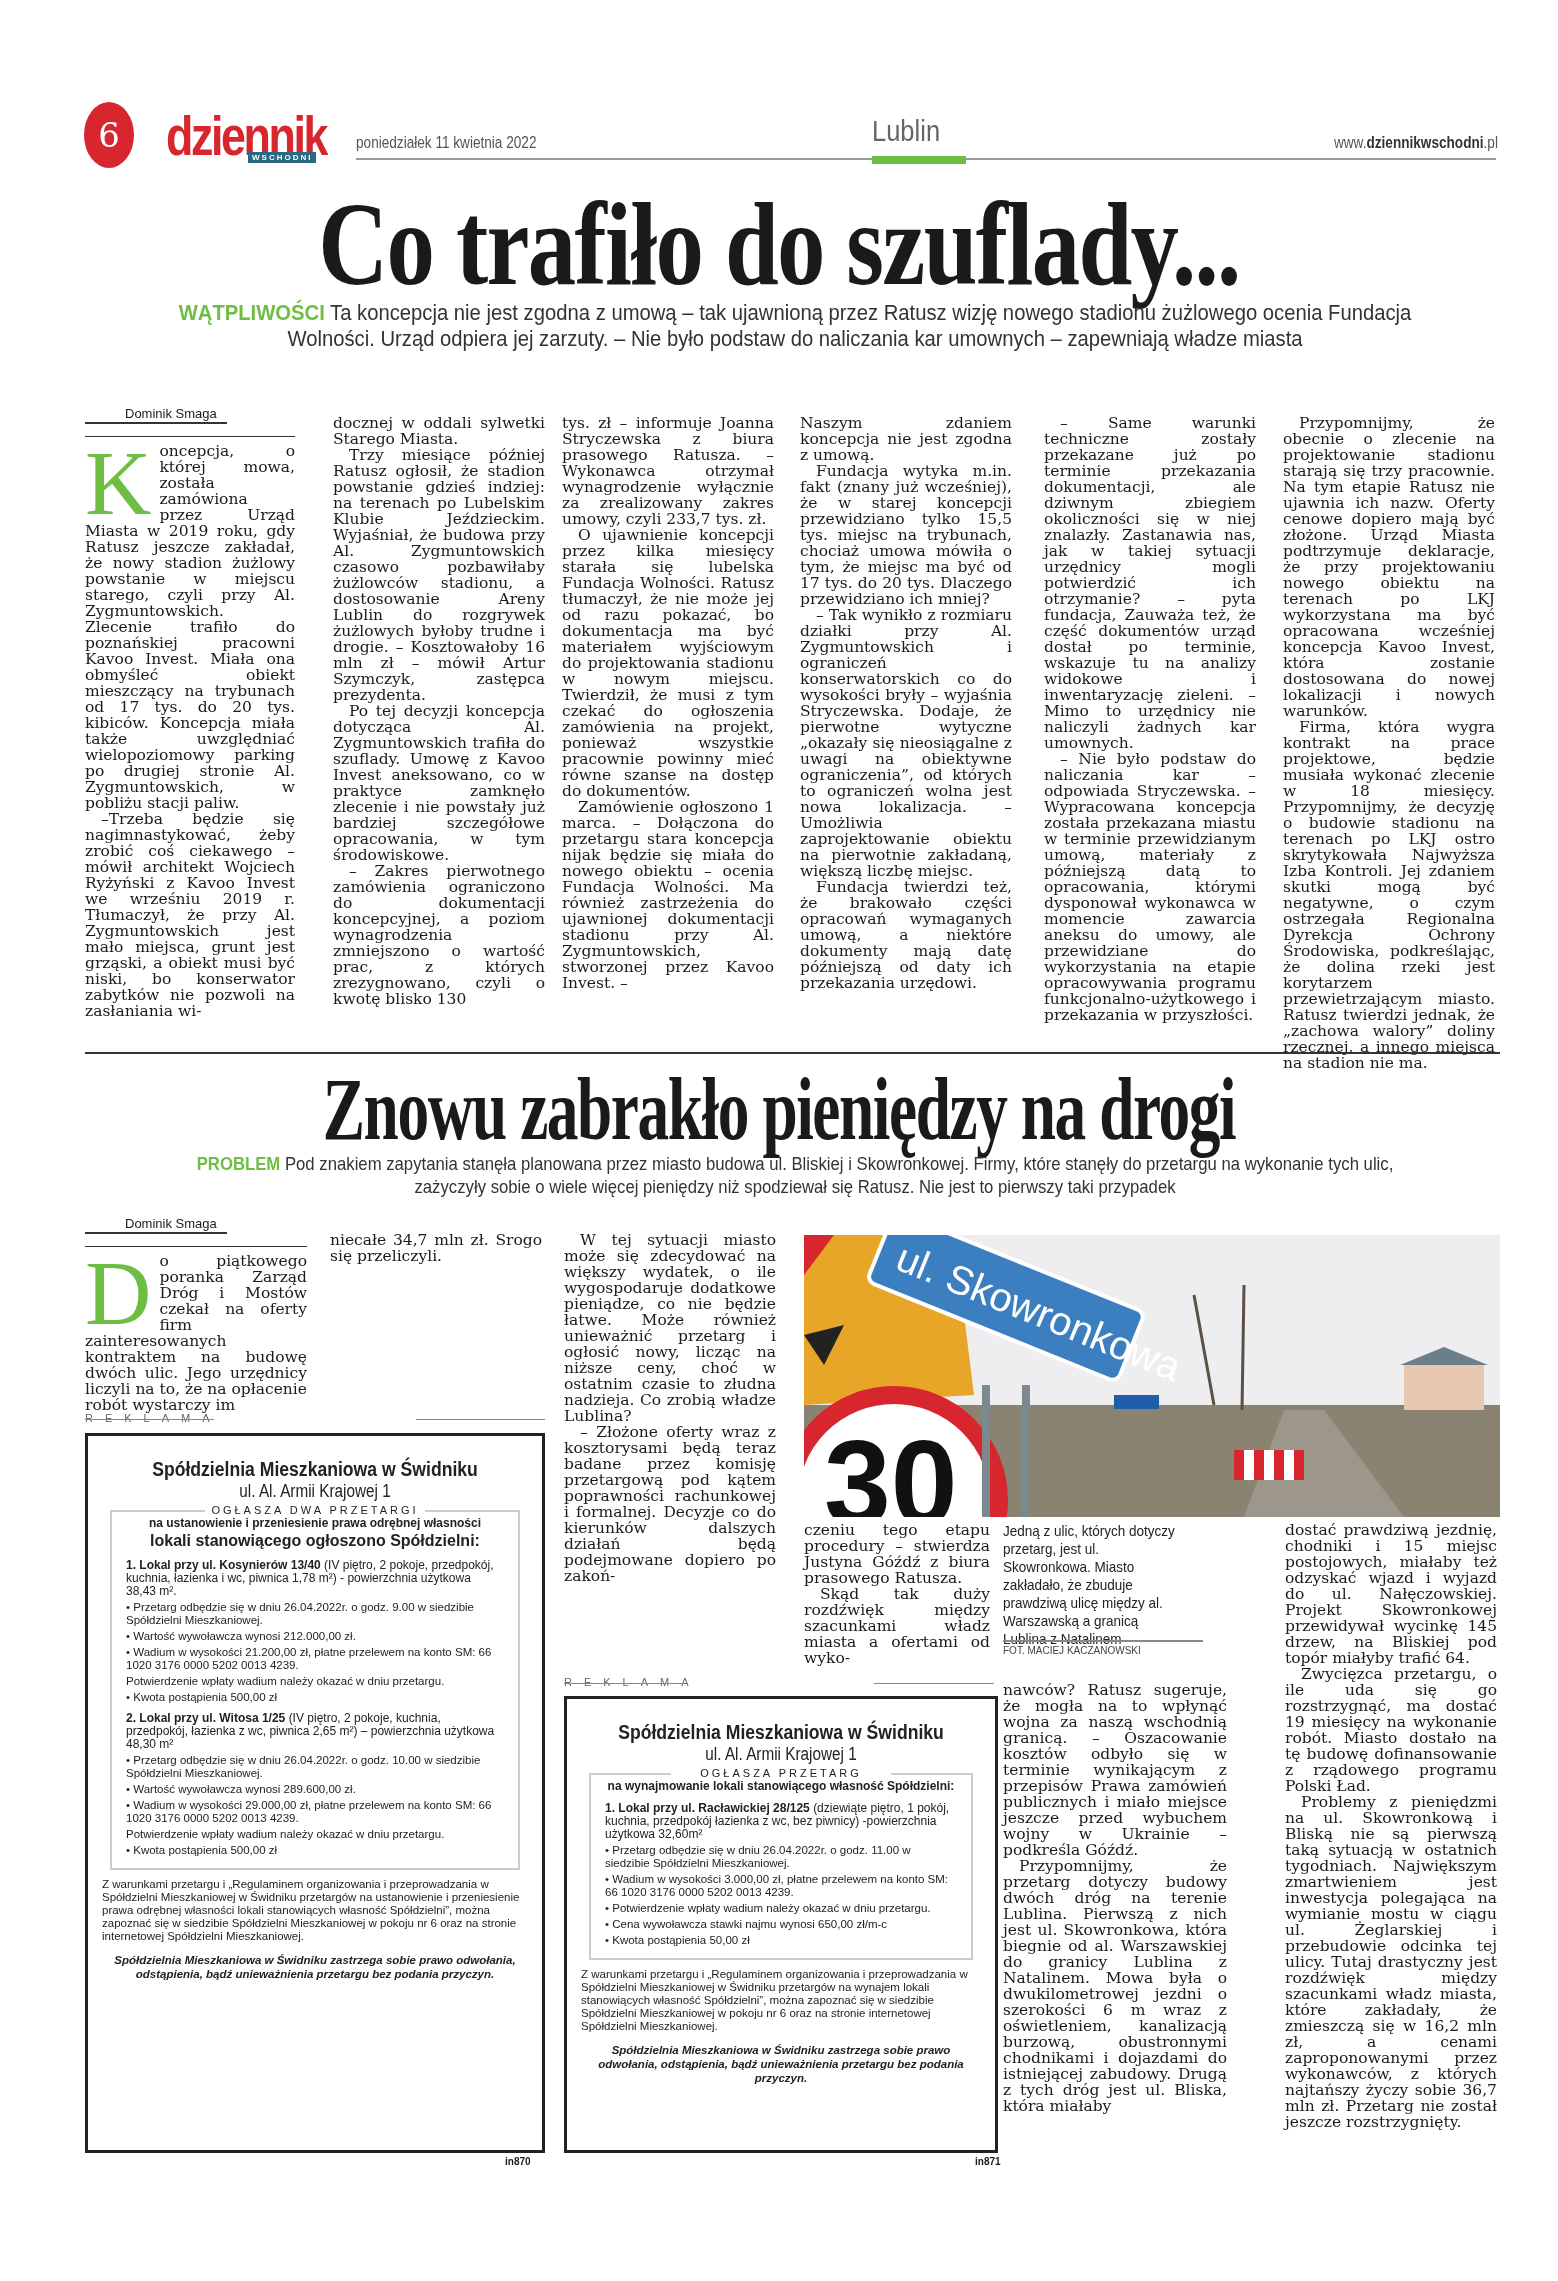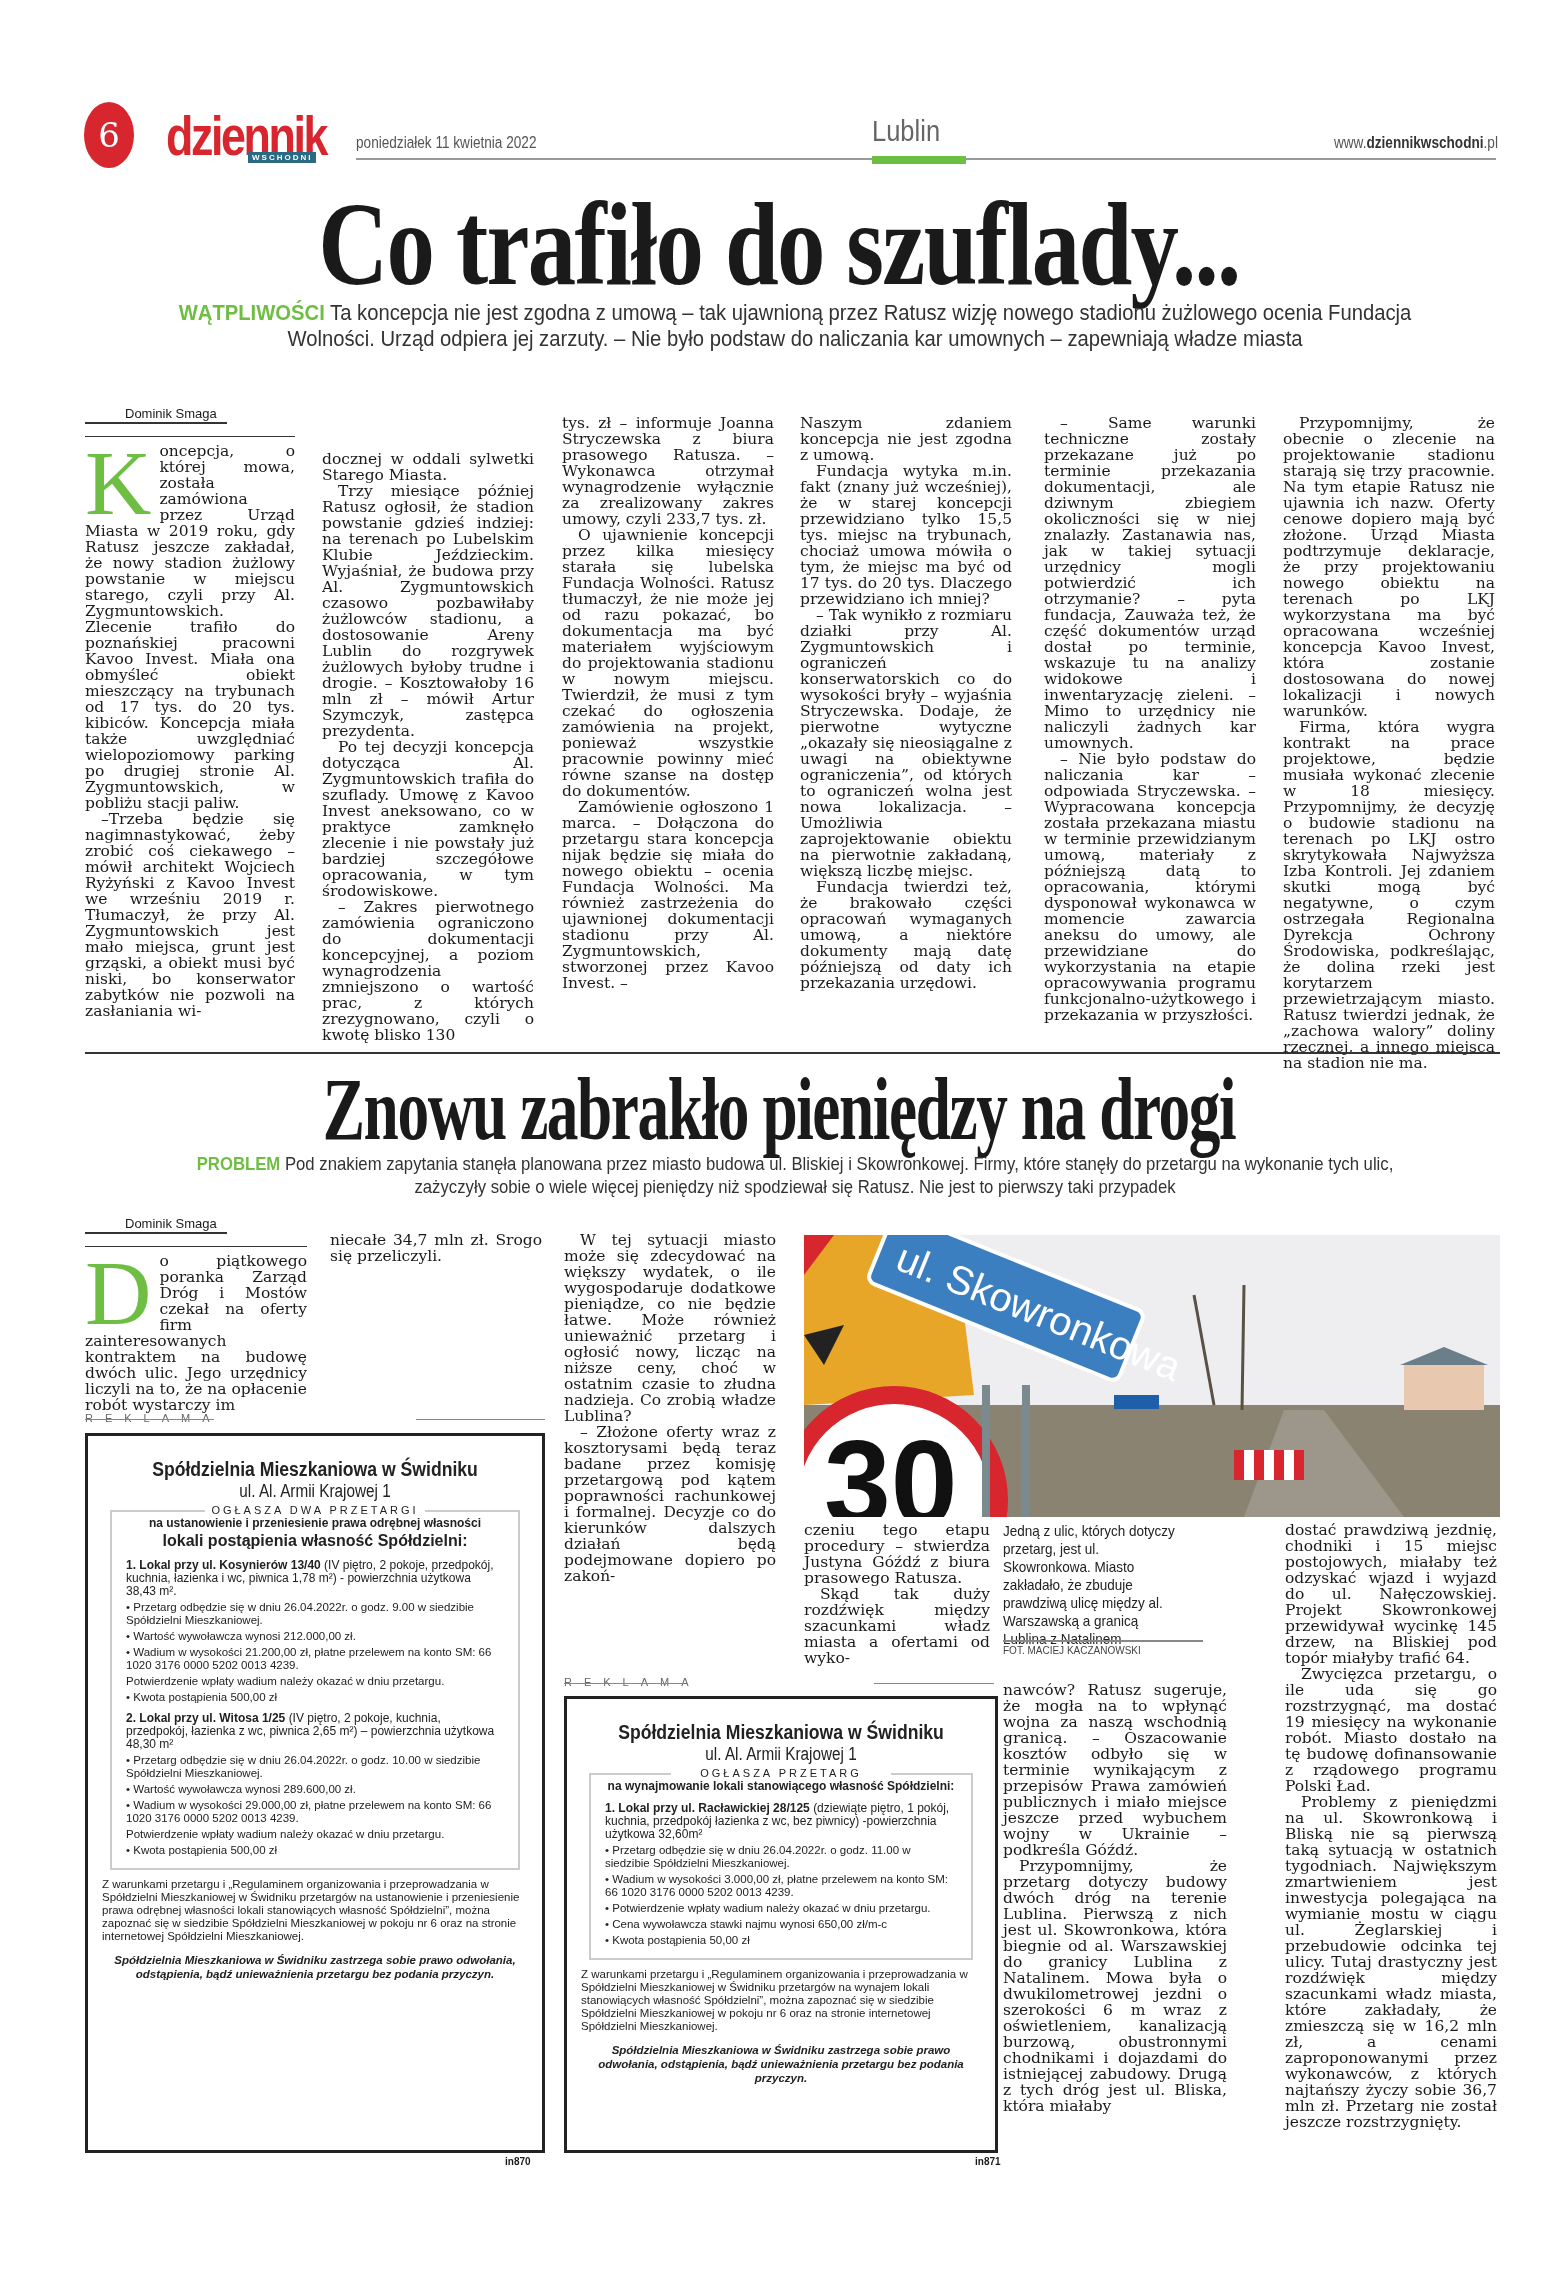--- a/index.html
+++ b/index.html
@@ -73,21 +73,21 @@
 
 <h1 class="h1 a">Co trafiło do szuflady...</h1>
 <div class="lead a"><span class="kicker">WĄTPLIWOŚCI</span> <span>Ta koncepcja nie jest zgodna z umową – tak ujawnioną przez Ratusz wizję nowego stadionu żużlowego ocenia Fundacja Wolności. Urząd odpiera jej zarzuty. – Nie było podstaw do naliczania kar umownych – zapewniają władze miasta</span></div>
 
 <div class="col" style="left:85px; top:405px; width:210px;">
   <div class="author-line"><span class="author">Dominik Smaga</span></div>
   <span class="dropcap">K</span>
   <p class="first">oncepcja, o której mowa, została zamówiona przez Urząd Miasta w 2019 roku, gdy Ratusz jeszcze zakładał, że nowy stadion żużlowy powstanie w miejscu starego, czyli przy Al. Zygmuntowskich. Zlecenie trafiło do poznańskiej pracowni Kavoo Invest. Miała ona obmyśleć obiekt mieszczący na trybunach od 17 tys. do 20 tys. kibiców. Koncepcja miała także uwzględniać wielopoziomowy parking po drugiej stronie Al. Zygmuntowskich, w pobliżu stacji paliw.</p>
   <p>–Trzeba będzie się nagimnastykować, żeby zrobić coś ciekawego – mówił architekt Wojciech Ryżyński z Kavoo Invest we wrześniu 2019 r. Tłumaczył, że przy Al. Zygmuntowskich jest mało miejsca, grunt jest grząski, a obiekt musi być niski, bo konserwator zabytków nie pozwoli na zasłaniania wi-</p>
 </div>
-<div class="col" style="left:322px; top:415px; width:212px;margin-top:36px;">
+<div class="col" style="left:333px; top:415px; width:212px;">
   <p class="first">docznej w oddali sylwetki Starego Miasta.</p>
   <p>Trzy miesiące później Ratusz ogłosił, że stadion powstanie gdzieś indziej: na terenach po Lubelskim Klubie Jeździeckim. Wyjaśniał, że budowa przy Al. Zygmuntowskich czasowo pozbawiłaby żużlowców stadionu, a dostosowanie Areny Lublin do rozgrywek żużlowych byłoby trudne i drogie. – Kosztowałoby 16 mln zł – mówił Artur Szymczyk, zastępca prezydenta.</p>
   <p>Po tej decyzji koncepcja dotycząca Al. Zygmuntowskich trafiła do szuflady. Umowę z Kavoo Invest aneksowano, co w praktyce zamknęło zlecenie i nie powstały już bardziej szczegółowe opracowania, w tym środowiskowe.</p>
   <p>– Zakres pierwotnego zamówienia ograniczono do dokumentacji koncepcyjnej, a poziom wynagrodzenia zmniejszono o wartość prac, z których zrezygnowano, czyli o kwotę blisko 130</p>
 </div>
 <div class="col" style="left:562px; top:415px; width:212px;">
   <p class="first">tys. zł – informuje Joanna Stryczewska z biura prasowego Ratusza. – Wykonawca otrzymał wynagrodzenie wyłącznie za zrealizowany zakres umowy, czyli 233,7 tys. zł.</p>
   <p>O ujawnienie koncepcji przez kilka miesięcy starała się lubelska Fundacja Wolności. Ratusz tłumaczył, że nie może jej od razu pokazać, bo dokumentacja ma być materiałem wyjściowym do projektowania stadionu w nowym miejscu. Twierdził, że musi z tym czekać do ogłoszenia zamówienia na projekt, ponieważ wszystkie pracownie powinny mieć równe szanse na dostęp do dokumentów.</p>
   <p>Zamówienie ogłoszono 1 marca. – Dołączona do przetargu stara koncepcja nijak będzie się miała do nowego obiektu – ocenia Fundacja Wolności. Ma również zastrzeżenia do ujawnionej dokumentacji stadionu przy Al. Zygmuntowskich, stworzonej przez Kavoo Invest. –</p>
 </div>
@@ -169,21 +169,21 @@
   <p>Problemy z pieniędzmi na ul. Skowronkową i Bliską nie są pierwszą taką sytuacją w ostatnich tygodniach. Największym zmartwieniem jest inwestycja polegająca na wymianie mostu w ciągu ul. Żeglarskiej i przebudowie odcinka tej ulicy. Tutaj drastyczny jest rozdźwięk między szacunkami władz miasta, które zakładały, że zmieszczą się w 16,2 mln zł, a cenami zaproponowanymi przez wykonawców, z których najtańszy życzy sobie 36,7 mln zł. Przetarg nie został jeszcze rozstrzygnięty.</p>
 </div>
 
 <div class="reklama" style="left:85px; top:1412px; width:460px;">REKLAMA</div>
 <div class="ad" style="left:85px; top:1433px; width:460px; height:720px;">
   <div class="ad-title">Spółdzielnia Mieszkaniowa w Świdniku</div>
   <div class="ad-addr">ul. Al. Armii Krajowej 1</div>
   <div class="ad-inner">
     <div class="ad-ogl">OGŁASZA DWA PRZETARGI</div>
     <div class="ad-sub">na ustanowienie i przeniesienie prawa odrębnej własności</div>
-    <div class="ad-sub big">lokali postąpienia własność Spółdzielni:</div>
+    <div class="ad-sub big">lokali stanowiącego ogłoszono Spółdzielni:</div>
     <div class="ad-item num"><b>1. Lokal przy ul. Kosynierów 13/40</b> <span>(IV piętro, 2 pokoje, przedpokój, kuchnia, łazienka i wc, piwnica 1,78 m²) - powierzchnia użytkowa 38,43 m².</span></div>
     <div class="ad-item">• <span>Przetarg odbędzie się w dniu 26.04.2022r. o godz. 9.00 w siedzibie Spółdzielni Mieszkaniowej.</span></div>
     <div class="ad-item">• <span>Wartość wywoławcza wynosi 212.000,00 zł.</span></div>
     <div class="ad-item">• <span>Wadium w wysokości 21.200,00 zł, płatne przelewem na konto SM: 66 1020 3176 0000 5202 0013 4239.</span></div>
     <div class="ad-item"><span>Potwierdzenie wpłaty wadium należy okazać w dniu przetargu.</span></div>
     <div class="ad-item">• <span>Kwota postąpienia 500,00 zł</span></div>
     <div class="ad-item num"><b>2. Lokal przy ul. Witosa 1/25</b> <span>(IV piętro, 2 pokoje, kuchnia, przedpokój, łazienka z wc, piwnica 2,65 m²) – powierzchnia użytkowa 48,30 m²</span></div>
     <div class="ad-item">• <span>Przetarg odbędzie się w dniu 26.04.2022r. o godz. 10.00 w siedzibie Spółdzielni Mieszkaniowej.</span></div>
     <div class="ad-item">• <span>Wartość wywoławcza wynosi 289.600,00 zł.</span></div>
     <div class="ad-item">• <span>Wadium w wysokości 29.000,00 zł, płatne przelewem na konto SM: 66 1020 3176 0000 5202 0013 4239.</span></div>

